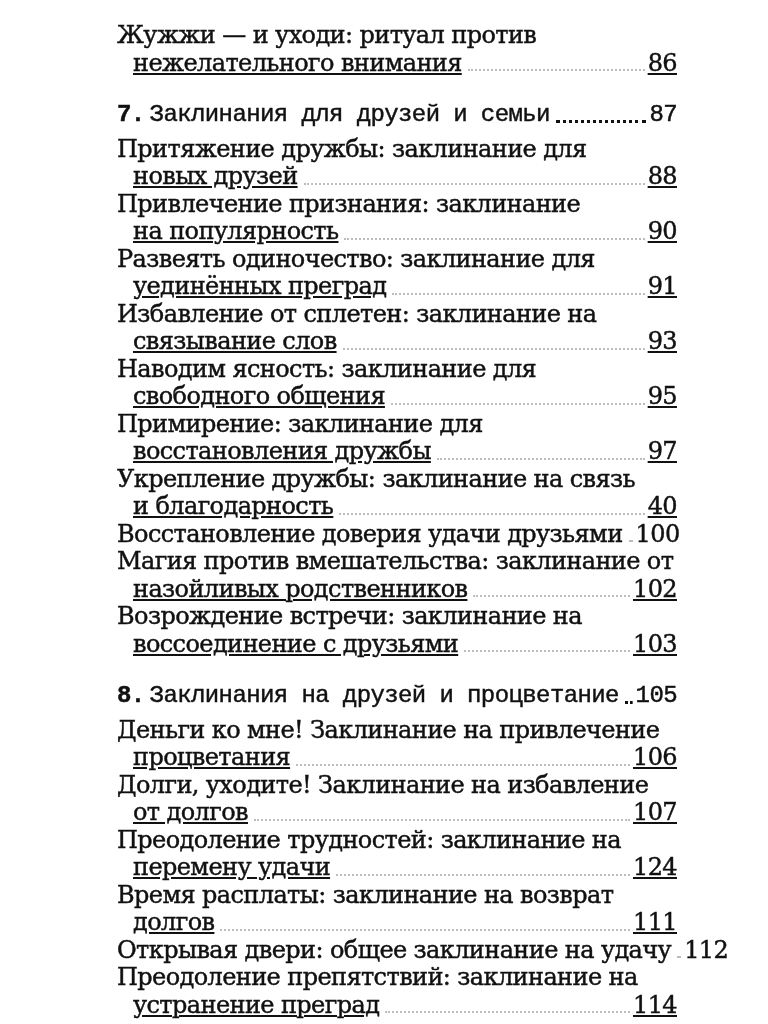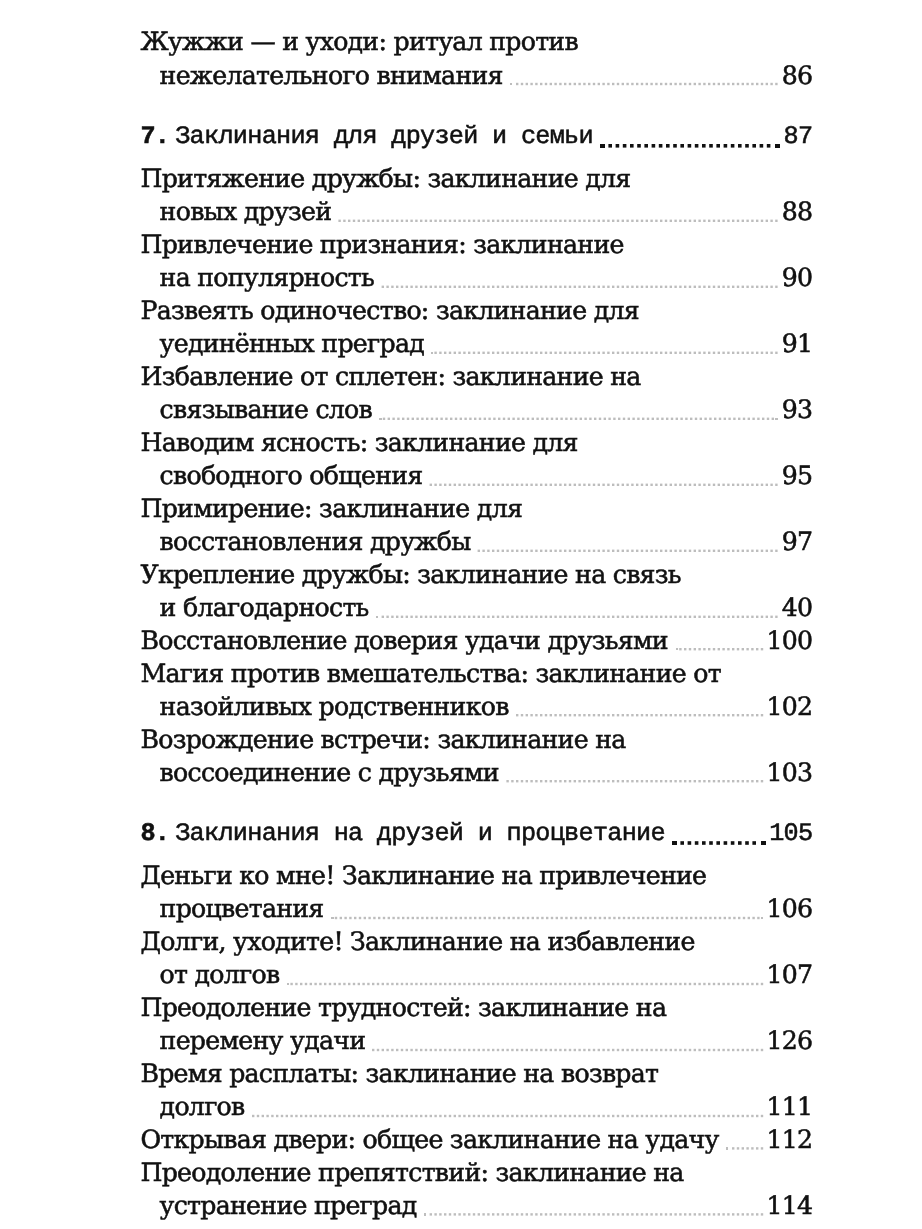--- a/index.html
+++ b/index.html
@@ -18,32 +18,33 @@
   .toc {
     position: absolute;
     left: 117px;
     top: 22px;
     width: 560px;
   }
   .entry {
     position: relative;
   }
   .line {
-    font-size: 21px;
+    font-size: 24px;
     line-height: 27.5px;
     height: 27.5px;
     white-space: nowrap;
     letter-spacing: -0.6px;
     font-weight: normal;
     -webkit-text-stroke: 0.45px #111;
   }
   .line.cont {
     padding-left: 16px;
     display: flex;
     align-items: flex-start;
+    text-decoration: underline;
   }
   .line.single {
     display: flex;
     align-items: baseline;
   }
   .txt {
     flex: 0 0 auto;
   }
   .leader {
     flex: 1 1 auto;
@@ -208,21 +209,21 @@
       <span class="leader"></span>
       <span class="page">107</span>
     </div>
   </div>
 
   <div class="entry">
     <div class="line">Преодоление трудностей: заклинание на</div>
     <div class="line cont">
       <span class="txt">перемену удачи</span>
       <span class="leader"></span>
-      <span class="page">126</span>
+      <span class="page">124</span>
     </div>
   </div>
 
   <div class="entry">
     <div class="line">Время расплаты: заклинание на возврат</div>
     <div class="line cont">
       <span class="txt">долгов</span>
       <span class="leader"></span>
       <span class="page">111</span>
     </div>

